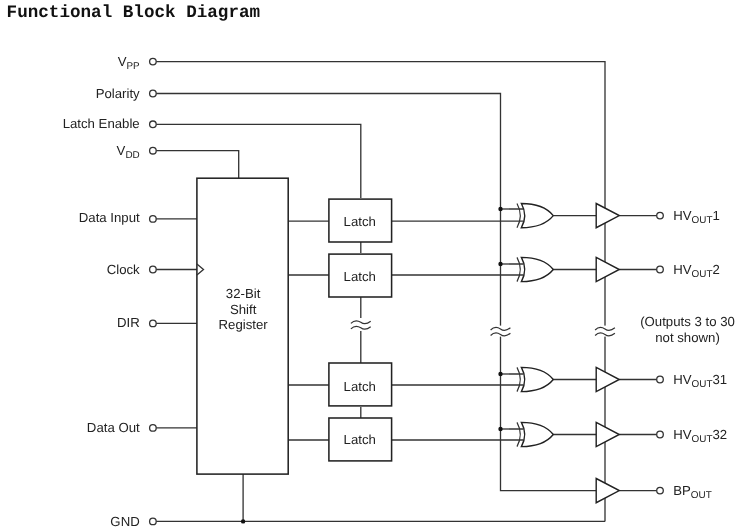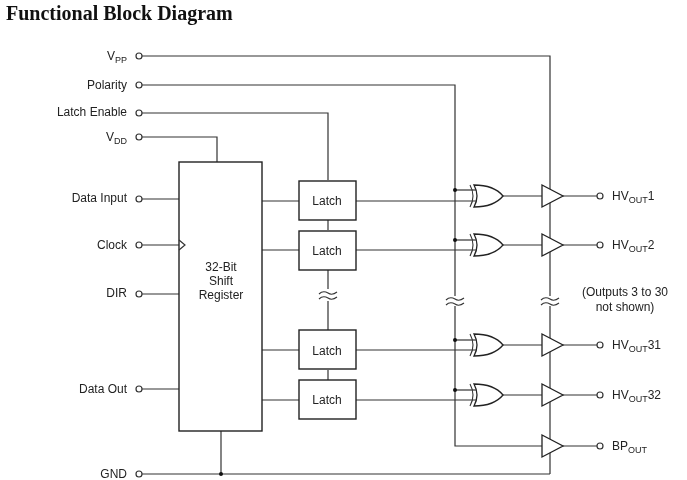--- a/index.html
+++ b/index.html
@@ -1,17 +1,17 @@
 <!DOCTYPE html>
 <html><head>
 <meta charset="utf-8">
 <style>
   html, body { margin: 0; padding: 0; background: #ffffff; }
   body { width: 687px; height: 480px; position: relative; overflow: hidden; font-family: "Liberation Sans", sans-serif; }
-  #title { position: absolute; left: 6px; top: 2px; font-size: 20px; font-weight: bold; color: #111; font-family: Liberation Serif, serif; }
+  #title { position: absolute; left: 6px; top: 2px; font-size: 16px; font-weight: bold; color: #111; font-family: Liberation Mono, monospace; }
   svg { position: absolute; left: 0; top: 0; }
   svg text { font-family: "Liberation Sans", sans-serif; fill: #222; font-size: 12px; }
   .wire { stroke: #333; stroke-width: 1.2; fill: none; }
   .box { stroke: #222; stroke-width: 1.4; fill: #fff; }
   .term { stroke: #333; stroke-width: 1.2; fill: #fff; }
   .dot { fill: #111; }
   .gate { stroke: #222; stroke-width: 1.3; fill: #fff; }
   .brk { stroke: #333; stroke-width: 1.1; fill: none; }
 </style>
 </head>

